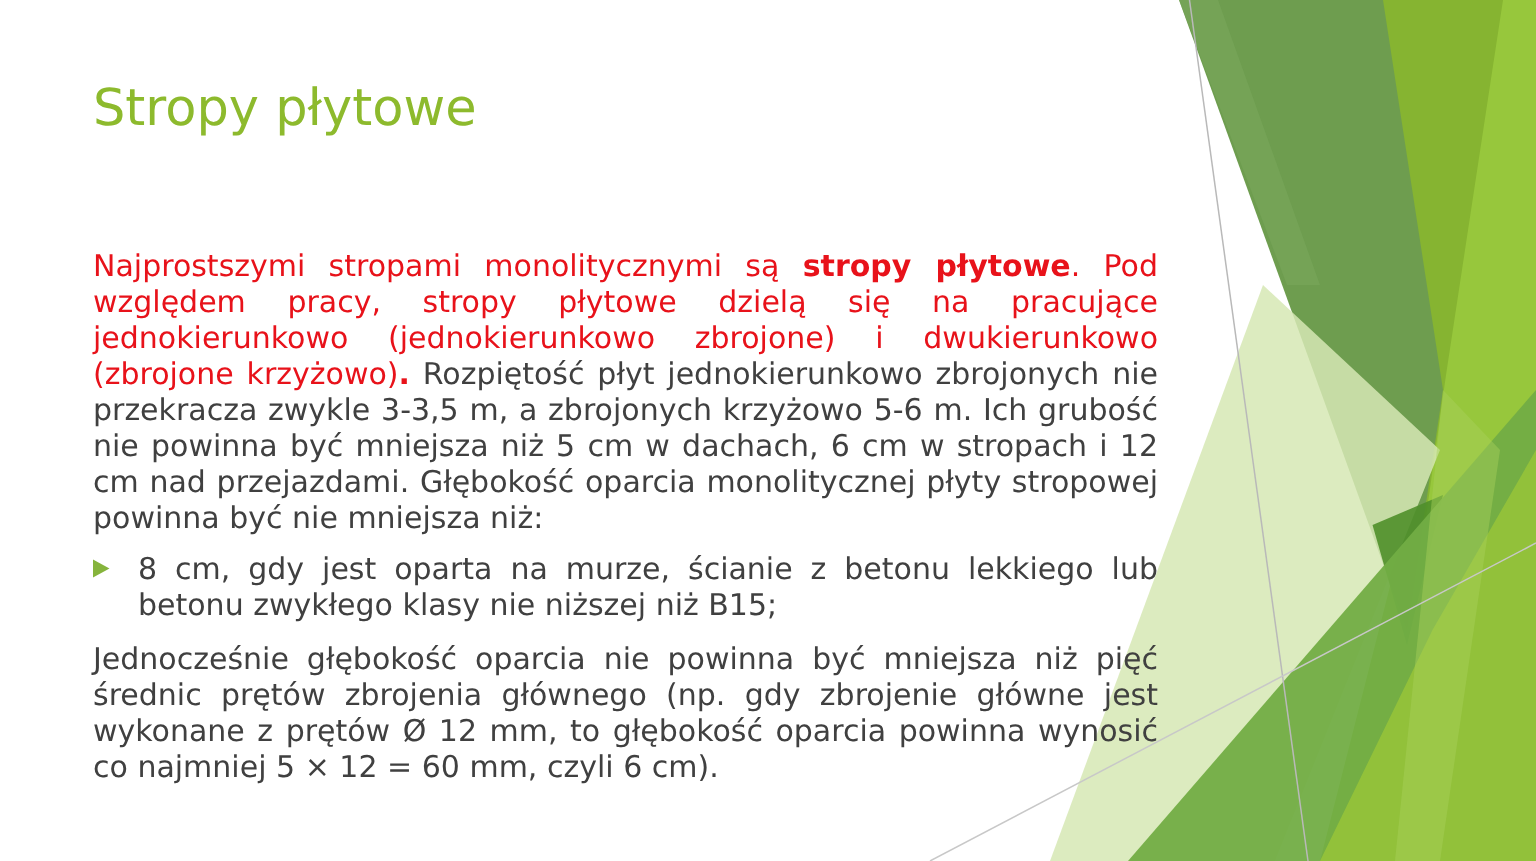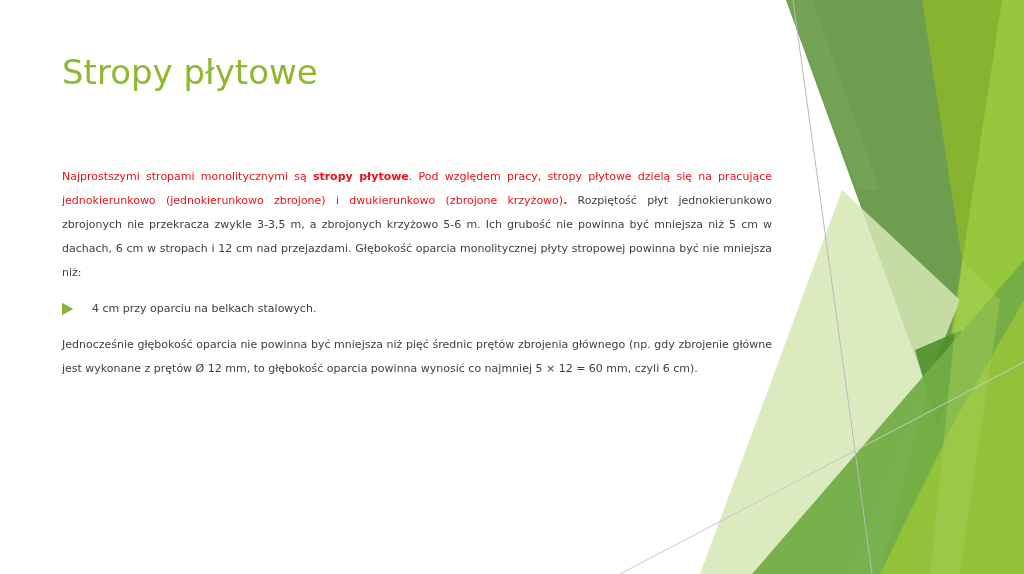--- a/index.html
+++ b/index.html
@@ -9,21 +9,21 @@
       font-family: "DejaVu Sans", "Liberation Sans", sans-serif;
     }
     .deco { position: absolute; left: 0; top: 0; width: 1024px; height: 574px; z-index: 0; }
     .slide-title {
       position: absolute; left: 62px; top: 52px; margin: 0;
       font-size: 34px; font-weight: normal; color: #8dba2d;
       letter-spacing: 0px; z-index: 2;
     }
     .content {
       position: absolute; left: 62px; top: 165px; width: 710px; z-index: 2;
-      font-size: 11px; line-height: 24px; color: #404040;
+      font-size: 20px; line-height: 24px; color: #404040;
     }
     .para { margin: 0; text-align: justify; }
     .red { color: #e8121a; }
     .bold { font-weight: bold; }
     .bullets { list-style: none; margin: 10px 0 0 0; padding: 0; }
     .bullet {
       position: relative; padding-left: 30px; text-align: justify; margin: 0 0 12px 0;
     }
     .bullet-icon {
       position: absolute; left: 0; top: 6px; width: 0; height: 0;
@@ -62,21 +62,18 @@
 <h1 class="slide-title">Stropy płytowe</h1>
 
 <div class="content">
   <p class="para">
     <span class="red">Najprostszymi stropami monolitycznymi są </span><span class="red bold">stropy płytowe</span><span class="red">. Pod względem pracy, stropy płytowe dzielą się na pracujące jednokierunkowo (jednokierunkowo zbrojone) i dwukierunkowo (zbrojone krzyżowo)</span><span class="red bold">.</span><span> Rozpiętość płyt jednokierunkowo zbrojonych nie przekracza zwykle 3-3,5 m, a zbrojonych krzyżowo 5-6 m. Ich grubość nie powinna być mniejsza niż 5 cm w dachach, 6 cm w stropach i 12 cm nad przejazdami. Głębokość oparcia monolitycznej płyty stropowej powinna być nie mniejsza niż:</span>
   </p>
 
   <ul class="bullets">
     <li class="bullet">
       <span class="bullet-icon"></span>
-    </li>
-    <li class="bullet">
-      <span class="bullet-icon"></span>
-      <span>4 cm przy oparciu na belkach stalowych.</span>
+      <span>8 cm, gdy jest oparta na murze, ścianie z betonu lekkiego lub betonu zwykłego klasy nie niższej niż B15;</span>
     </li>
   </ul>
 
   <p class="para para-last">Jednocześnie głębokość oparcia nie powinna być mniejsza niż pięć średnic prętów zbrojenia głównego (np. gdy zbrojenie główne jest wykonane z prętów Ø 12 mm, to głębokość oparcia powinna wynosić co najmniej 5 × 12 = 60 mm, czyli 6 cm).</p>
 </div>
 
 </body></html>

